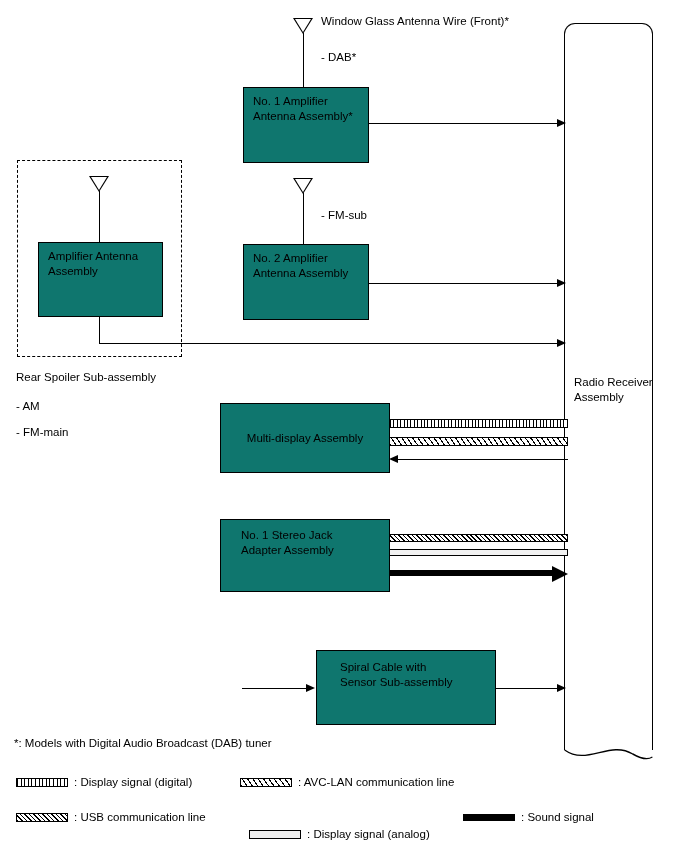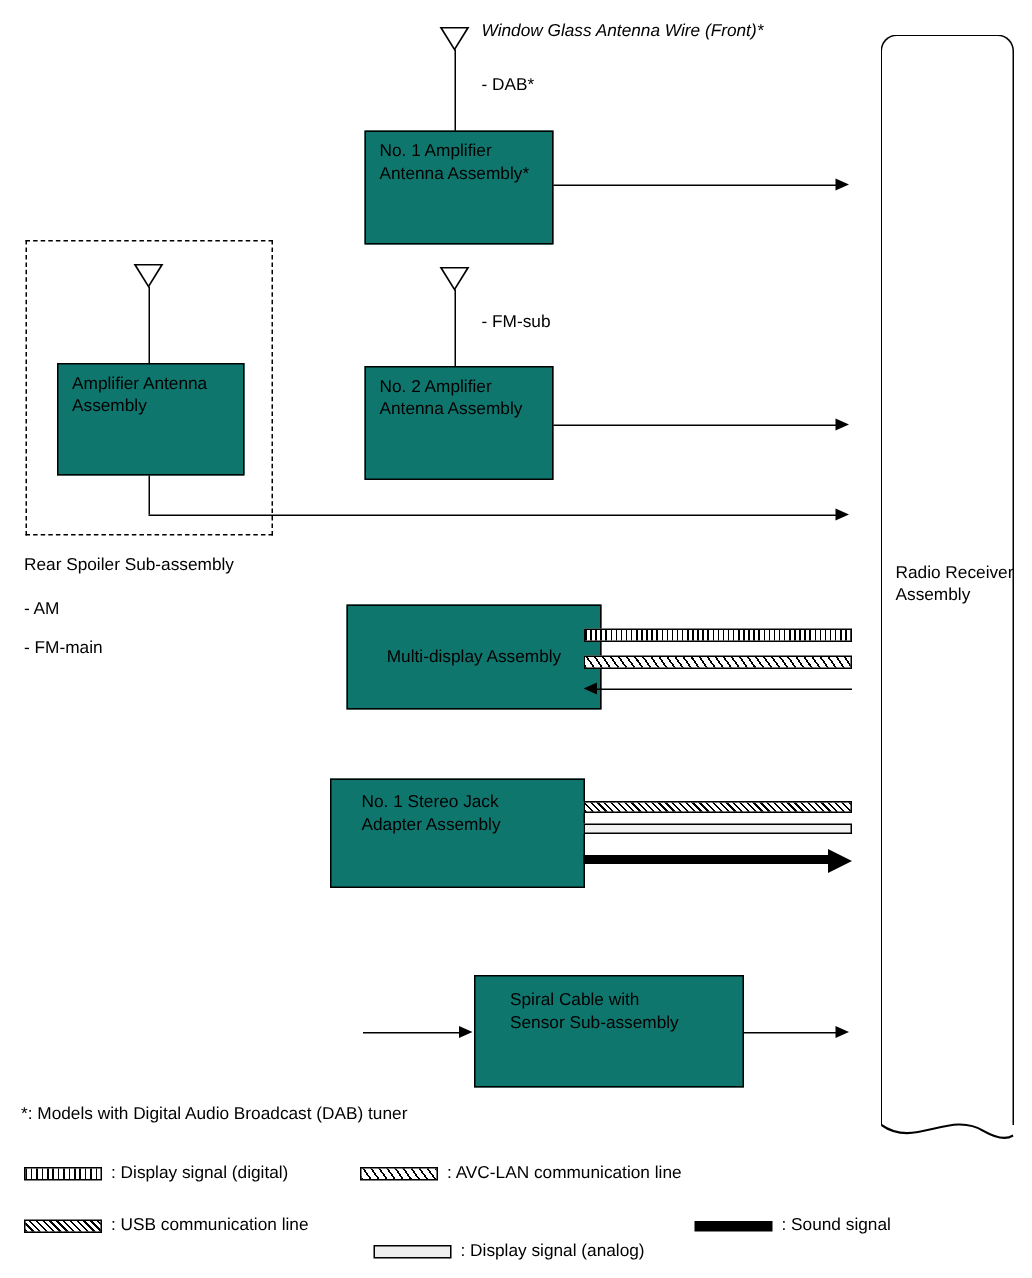--- a/index.html
+++ b/index.html
@@ -69,34 +69,34 @@
   .lg-analog{width:52px;height:9px;border:1px solid #000;background:#efefef;}
   .lg-sound{width:52px;height:7px;background:#000;border:none;}
   .legend-row{position:absolute;display:flex;align-items:center;}
   .legend-row .cap{font-size:11.5px;margin-left:6px;white-space:pre;}
 </style>
 </head>
 <body>
 
 <div class="stage">
 
-  <div class="receiver abs" style="left:587px;top:23px;width:89px;height:745px;">
+  <div class="receiver abs" style="left:564px;top:23px;width:89px;height:745px;">
     <div class="body"></div>
     <svg class="wave" viewBox="0 0 101 26" preserveAspectRatio="none">
       <path d="M0.7,8 C26,24 52,-2 78,12 C88,17 95,18 100.3,15" fill="none" stroke="#000" stroke-width="1.4"></path>
     </svg>
     <div class="rlbl">Radio Receiver
 Assembly</div>
   </div>
 
   <div class="ant" style="left:293px;top:18px;">
     <div class="tri"></div>
     <div class="stem" style="height:72px;"></div>
   </div>
-  <div class="abs txt" style="left:321px;top:14px;font-style:italic;">Window Glass Antenna Wire (Front)*</div>
+  <div class="abs txt" style="left:321px;top:14px;">Window Glass Antenna Wire (Front)*</div>
   <div class="abs txt" style="left:321px;top:50px;">- DAB*</div>
 
   <div class="box abs" style="left:243px;top:87px;width:126px;height:76px;">
     <div class="lbl">No. 1 Amplifier
 Antenna Assembly*</div>
   </div>
 
   <div class="hline" style="left:369px;top:123px;width:190px;"></div>
   <div class="arrowR" style="left:557px;top:118.5px;"></div>
 
@@ -126,21 +126,21 @@
   </div>
 
   <div class="vline" style="left:99px;top:317px;height:26px;"></div>
   <div class="hline" style="left:99px;top:343px;width:460px;"></div>
   <div class="arrowR" style="left:557px;top:338.5px;"></div>
 
   <div class="abs txt" style="left:16px;top:370px;">Rear Spoiler Sub-assembly</div>
   <div class="abs txt" style="left:16px;top:399px;">- AM</div>
   <div class="abs txt" style="left:16px;top:425px;">- FM-main</div>
 
-  <div class="box center abs" style="left:220px;top:403px;width:170px;height:70px;margin-left:11px;">
+  <div class="box center abs" style="left:220px;top:403px;width:170px;height:70px;">
     <div class="lbl">Multi-display Assembly</div>
   </div>
   <div class="band digital" style="left:389px;top:419px;width:179px;"></div>
   <div class="band avclan" style="left:389px;top:437px;width:179px;"></div>
   <div class="hline" style="left:398px;top:459px;width:170px;"></div>
   <div class="arrowL" style="left:389px;top:454.5px;"></div>
 
   <div class="box abs" style="left:220px;top:519px;width:170px;height:73px;">
     <div class="lbl" style="left:20px;top:8px;">No. 1 Stereo Jack
 Adapter Assembly</div>

